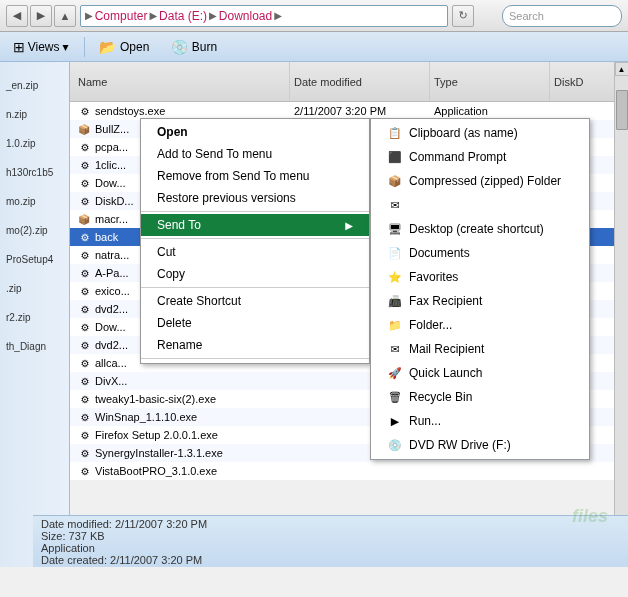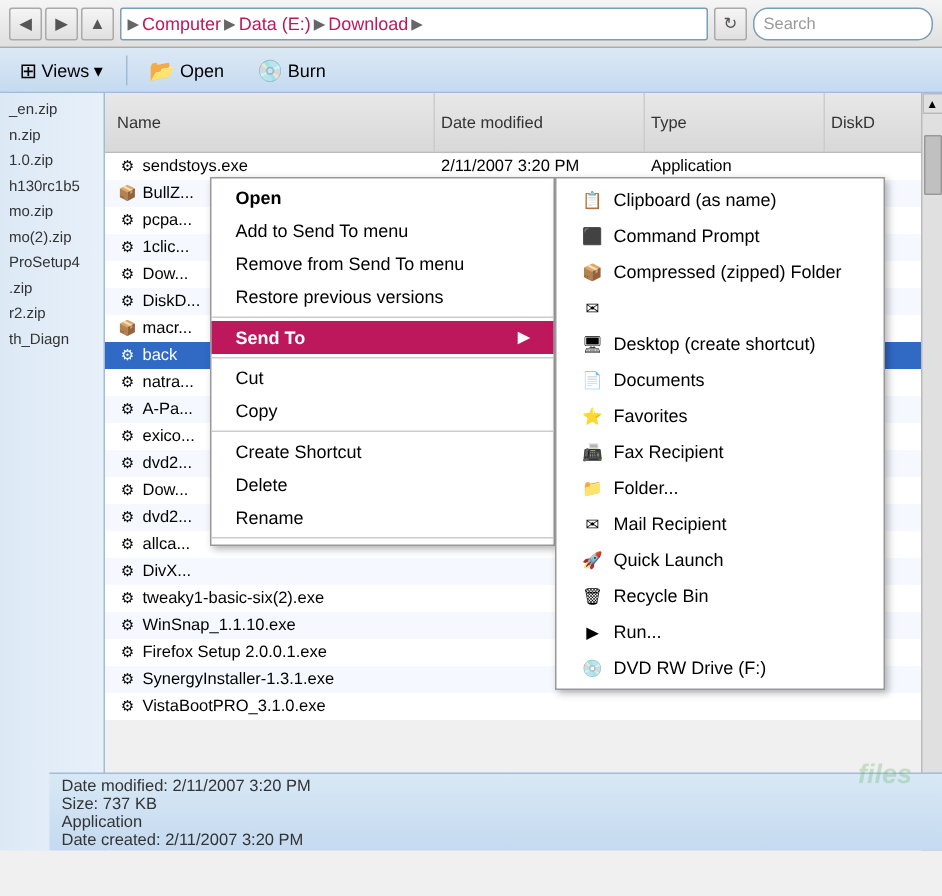--- a/index.html
+++ b/index.html
@@ -63,20 +63,21 @@
       display: flex;
       align-items: center;
       background: white;
       border: 1px solid #7a9eb5;
       border-radius: 10px;
       height: 22px;
       padding: 0 6px;
       width: 120px;
       font-size: 11px;
       color: #999;
+      margin-left: 24px;
     }
 
     
     .toolbar {
       background: linear-gradient(to bottom, #dce9f5, #c5daf0);
       border-bottom: 1px solid #a0bcd8;
       padding: 2px 6px;
       display: flex;
       align-items: center;
       gap: 8px;
@@ -115,20 +116,21 @@
       font-size: 10px;
       overflow: hidden;
     }
     .sidebar-item {
       padding: 2px 4px;
       cursor: pointer;
       color: #333;
       white-space: nowrap;
       overflow: hidden;
       text-overflow: ellipsis;
+      margin-top: 12px;
     }
 
     
     .file-list-container {
       flex: 1;
       overflow: hidden;
       position: relative;
     }
     .file-list-header {
       display: grid;
@@ -226,21 +228,21 @@
       color: #000;
       cursor: pointer;
       display: flex;
       align-items: center;
       justify-content: space-between;
       white-space: nowrap;
     }
     .ctx-item.bold { font-weight: bold; }
     .ctx-divider { height: 1px; background: #ccc; margin: 2px 0; }
     .ctx-arrow { font-size: 10px; }
-    .ctx-item.active { background: #be185d; color: white; font-weight: bold; }
+    .ctx-item.active { background: #15803d; color: white; }
 
     
     .submenu {
       position: absolute;
       top: 118px;
       left: 370px;
       background: white;
       border: 1px solid #999;
       box-shadow: 2px 2px 5px rgba(0,0,0,0.3);
       z-index: 101;

